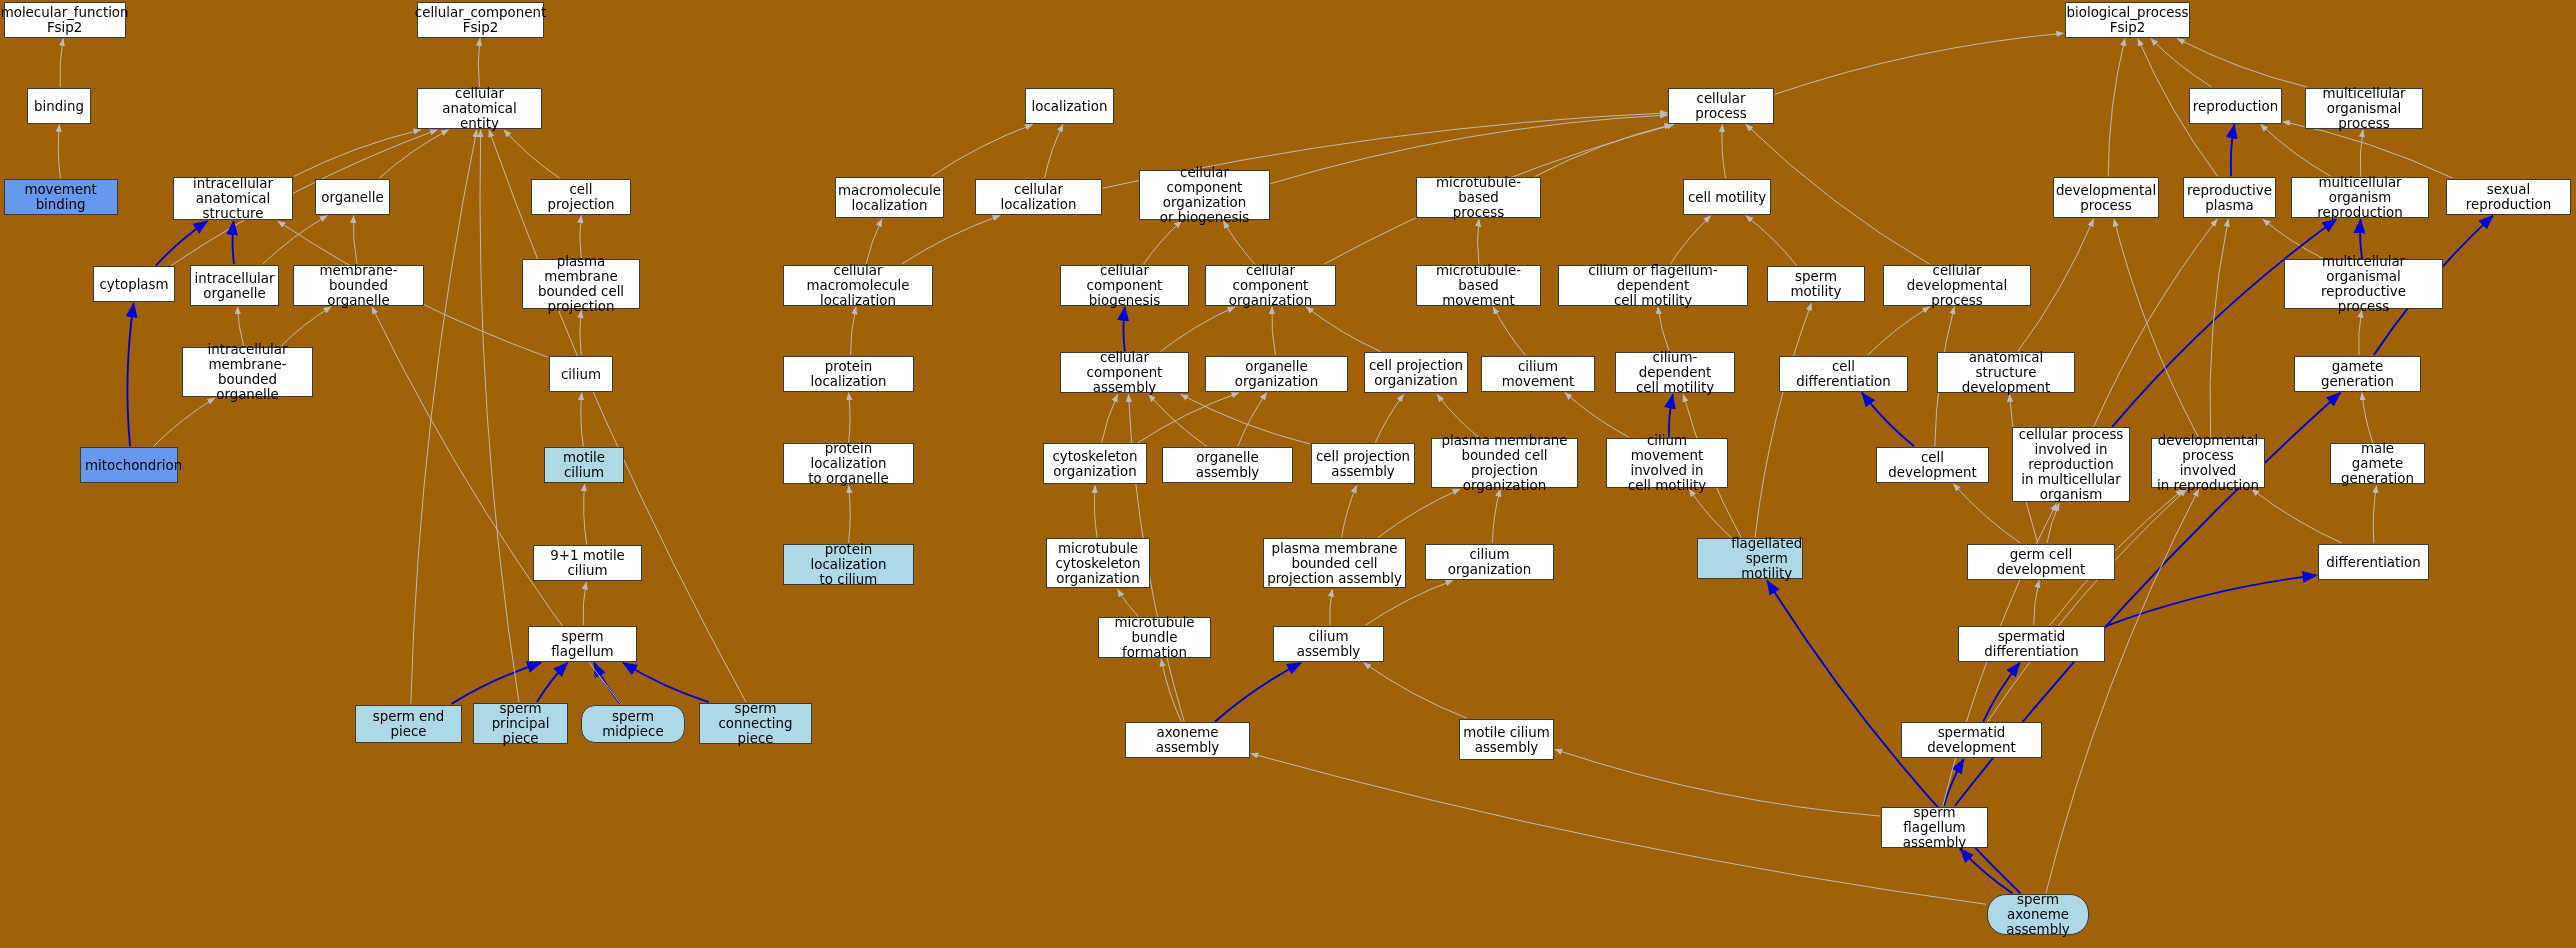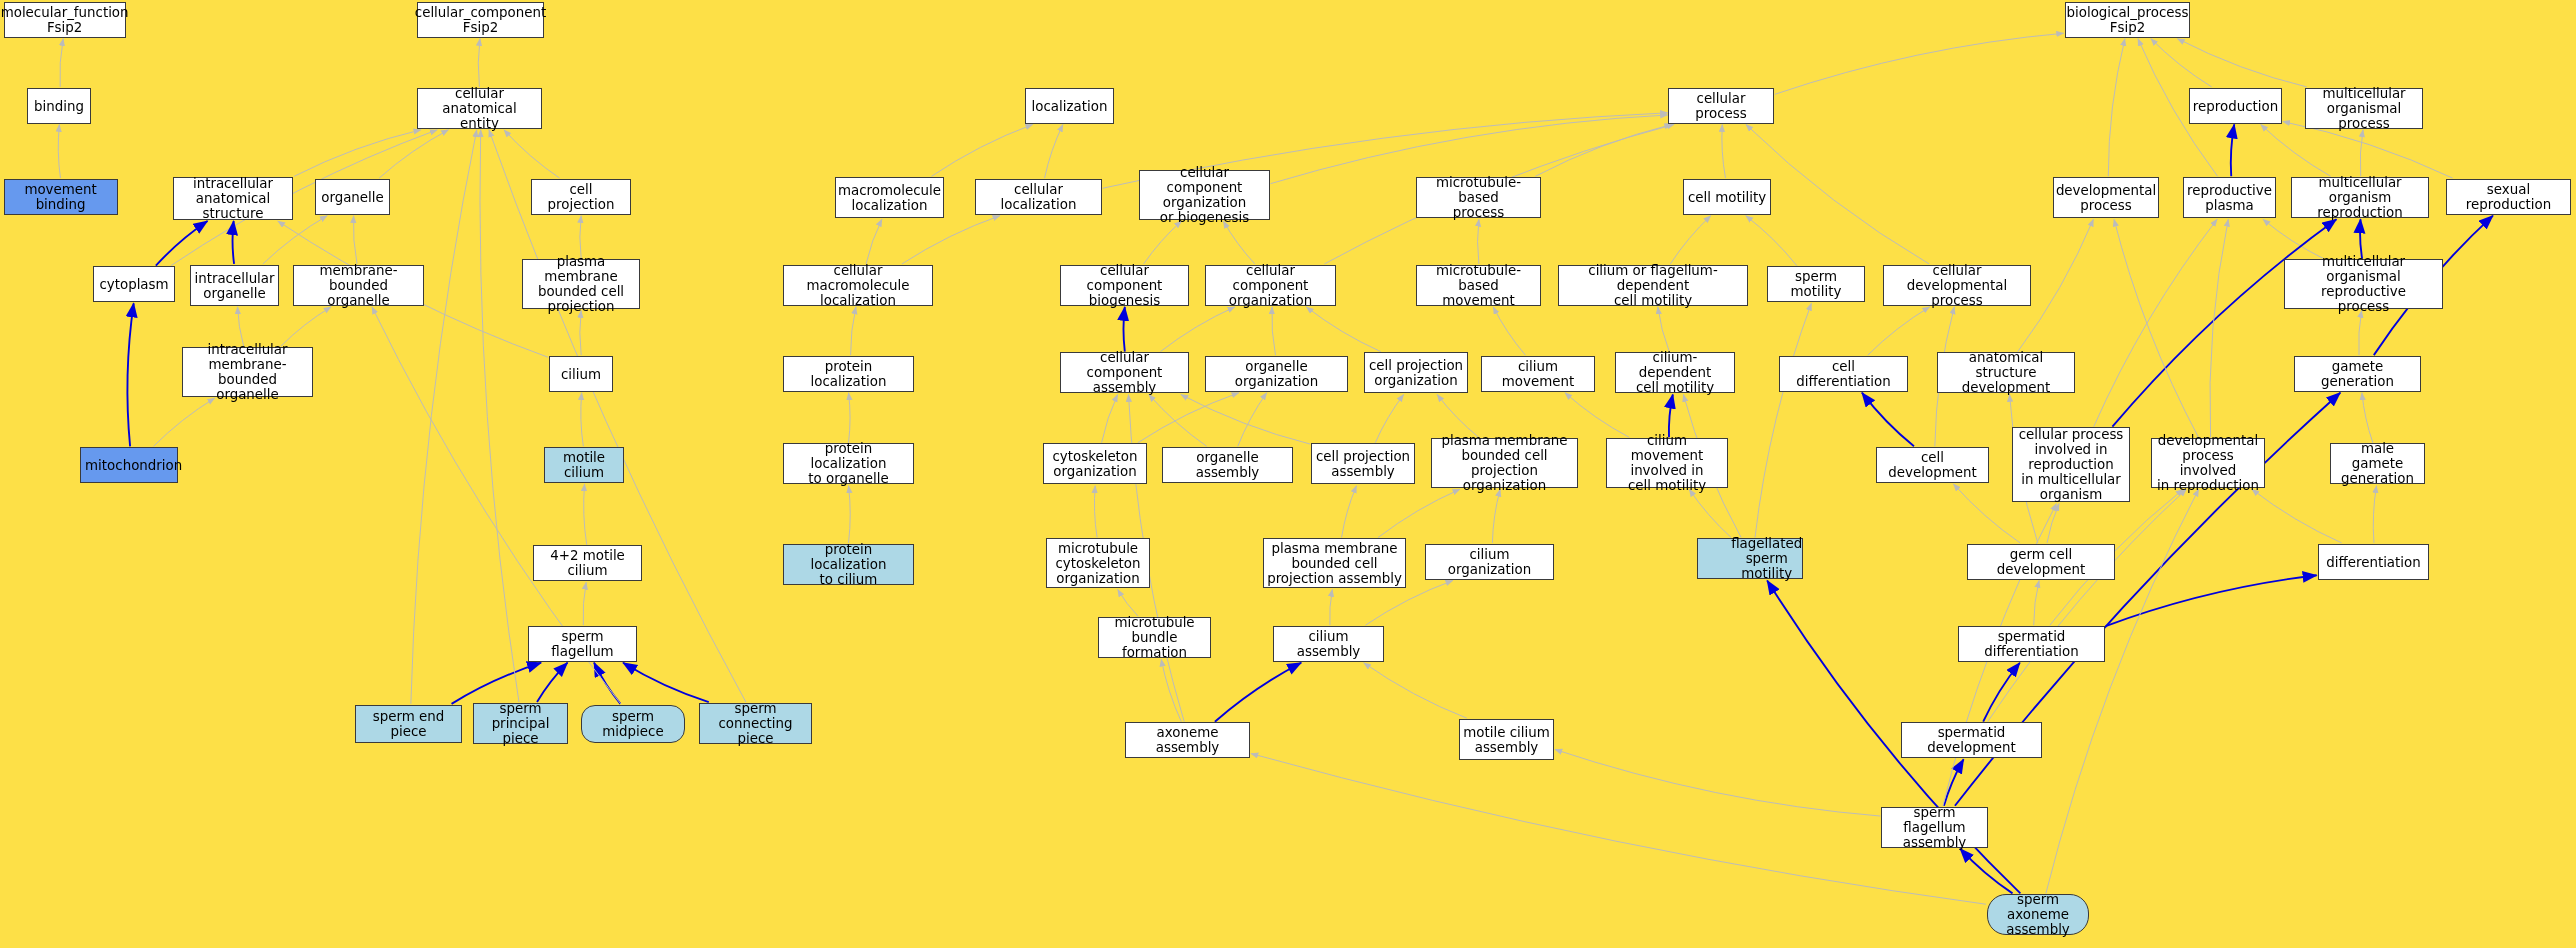--- a/index.html
+++ b/index.html
@@ -1,17 +1,17 @@
 <!DOCTYPE html>
 <html style="font-size:14.3px"><head>
 <meta charset="utf-8">
 <style>
   html,body{margin:0;padding:0;background:#ffffff;}
   body{font-family:"DejaVu Sans","Liberation Sans",sans-serif;}
-  #stage{position:relative;width:2576px;height:949px;background:#fde047;overflow:hidden;}
+  #stage{position:relative;width:2576px;height:949px;background:#a16207;overflow:hidden;}
   #edgelayer{position:absolute;left:0;top:0;width:2576px;height:949px;pointer-events:none;}
   .node{position:absolute;box-sizing:border-box;border:1.4px solid #3a3a3a;background:#ffffff;
         display:flex;align-items:center;justify-content:center;text-align:center;
         font-size:13.4px;line-height:1.12;color:#000;padding:0.9px 2.7px;white-space:pre-line;}
   .node.hl-dark{background:#6699ee;}
   .node.hl-light{background:#add8e6;}
 </style>
 </head>
 <body>
 
@@ -253,21 +253,21 @@
 cytoskeleton
 organization</div>
       <div class="node" style="left: 1263px; top: 538px; width: 143px; height: 50px;">plasma membrane
 bounded cell
 projection assembly</div>
       <div class="node" style="left: 1425px; top: 544px; width: 129px; height: 36px;">cilium organization</div>
       <div class="node hl-light" style="left: 1697px; top: 538px; width: 106px; height: 41px; padding-left: 36px;">flagellated
 sperm motility</div>
       <div class="node" style="left: 1967px; top: 544px; width: 148px; height: 36px;">germ cell development</div>
       <div class="node" style="left: 2318px; top: 544px; width: 111px; height: 36px;">differentiation</div>
-      <div class="node" style="left: 533px; top: 545px; width: 109px; height: 36px;">4+2 motile cilium</div>
+      <div class="node" style="left: 533px; top: 545px; width: 109px; height: 36px;">9+1 motile cilium</div>
       <div class="node" style="left: 528px; top: 626px; width: 109px; height: 36px;">sperm flagellum</div>
       <div class="node" style="left: 1098px; top: 617px; width: 113px; height: 41px;">microtubule
 bundle formation</div>
       <div class="node" style="left: 1273px; top: 626px; width: 111px; height: 36px;">cilium assembly</div>
       <div class="node" style="left: 1958px; top: 626px; width: 147px; height: 36px;">spermatid differentiation</div>
       <div class="node hl-light" style="left: 355px; top: 705px; width: 107px; height: 38px;">sperm end piece</div>
       <div class="node hl-light" style="left: 473px; top: 703px; width: 95px; height: 41px;">sperm principal
 piece</div>
       <div class="node hl-light" style="left: 581px; top: 705px; width: 104px; height: 38px; border-radius: 14px;">sperm midpiece</div>
       <div class="node hl-light" style="left: 699px; top: 703px; width: 113px; height: 41px;">sperm connecting

